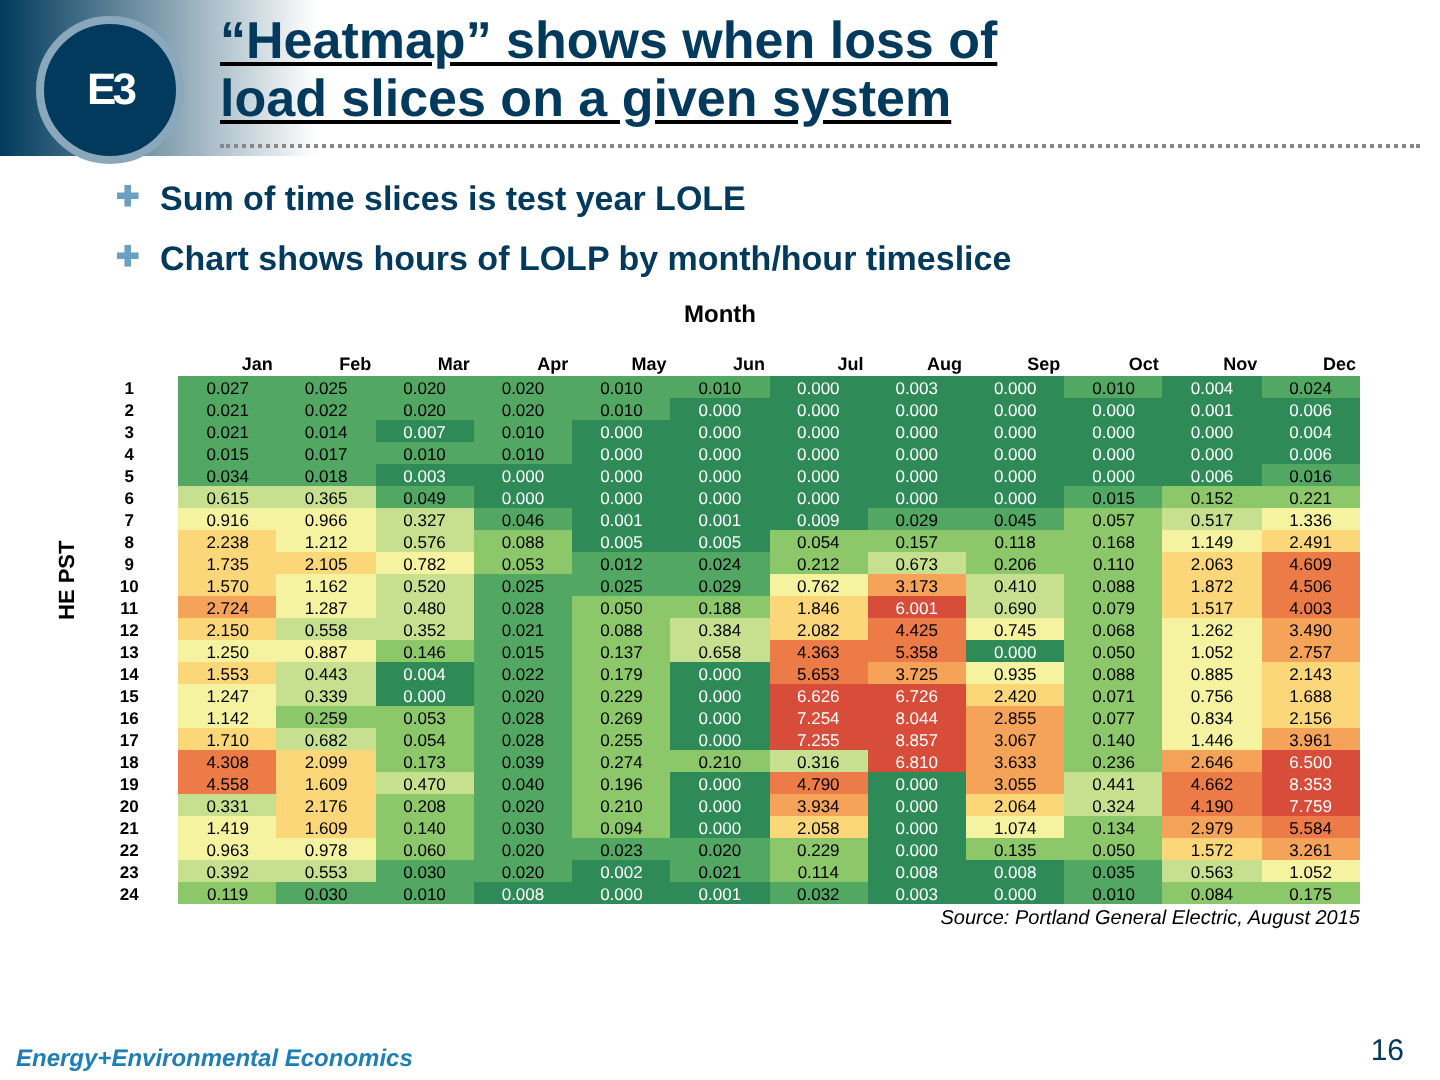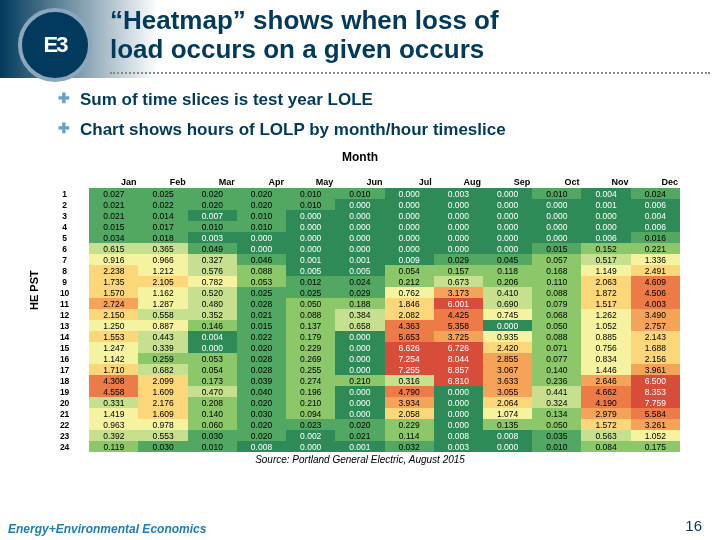--- a/index.html
+++ b/index.html
@@ -9,20 +9,21 @@
     font-family: Arial, Helvetica, sans-serif;
     background: #fff;
     position: relative;
     overflow: hidden;
   }
   .header {
     background: linear-gradient(to right, #013a5c 0%, #ffffff 22%, #ffffff 100%);
     padding: 6px 16px 10px 110px;
     height: 62px;
     position: relative;
+    text-decoration: underline;
   }
   .header::after{
     content:"";
     position:absolute;
     left:110px; right:10px; bottom:4px;
     border-bottom:2px dotted #888;
   }
   .logo {
     position: absolute;
     left: 18px; top: 8px;
@@ -77,21 +78,21 @@
   table.heat th{
     font-size:9px;font-weight:bold;padding:1px 2px;text-align:right;
     background:#fff;
   }
   table.heat td{
     padding:0.5px 1px;text-align:center;
     font-size:8.5px;
   }
   table.heat td.rh{font-weight:bold;background:#fff;width:22px;}
   .source{
-    text-align:center;font-style:italic;font-size:10px;margin-top:2px;
+    text-align:right;font-style:italic;font-size:10px;margin-top:2px;
   }
   .footer{
     position:absolute;left:8px;bottom:4px;
     font-size:12px;color:#555;
   }
   .footer b{color:#1e7eb6;font-style:italic;}
   .pagenum{
     position:absolute;right:18px;bottom:6px;
     font-size:15px;color:#013a5c;
   }
@@ -108,21 +109,21 @@
 </style>
 </head>
 <body>
 
 <div class="header">
   <div class="logo">
       <span>E3</span>
     </div>
   <div class="title">
     <span>“Heatmap” shows when loss of</span><br>
-    <span>load occurs on a given occurs</span>
+    <span>load slices on a given system</span>
   </div>
 </div>
 
 <ul class="bullets">
   <li>Sum of time slices is test year LOLE</li>
   <li>Chart shows hours of LOLP by month/hour timeslice</li>
 </ul>
 
 <div class="chart-wrap">
   <div class="month-label">Month</div>

